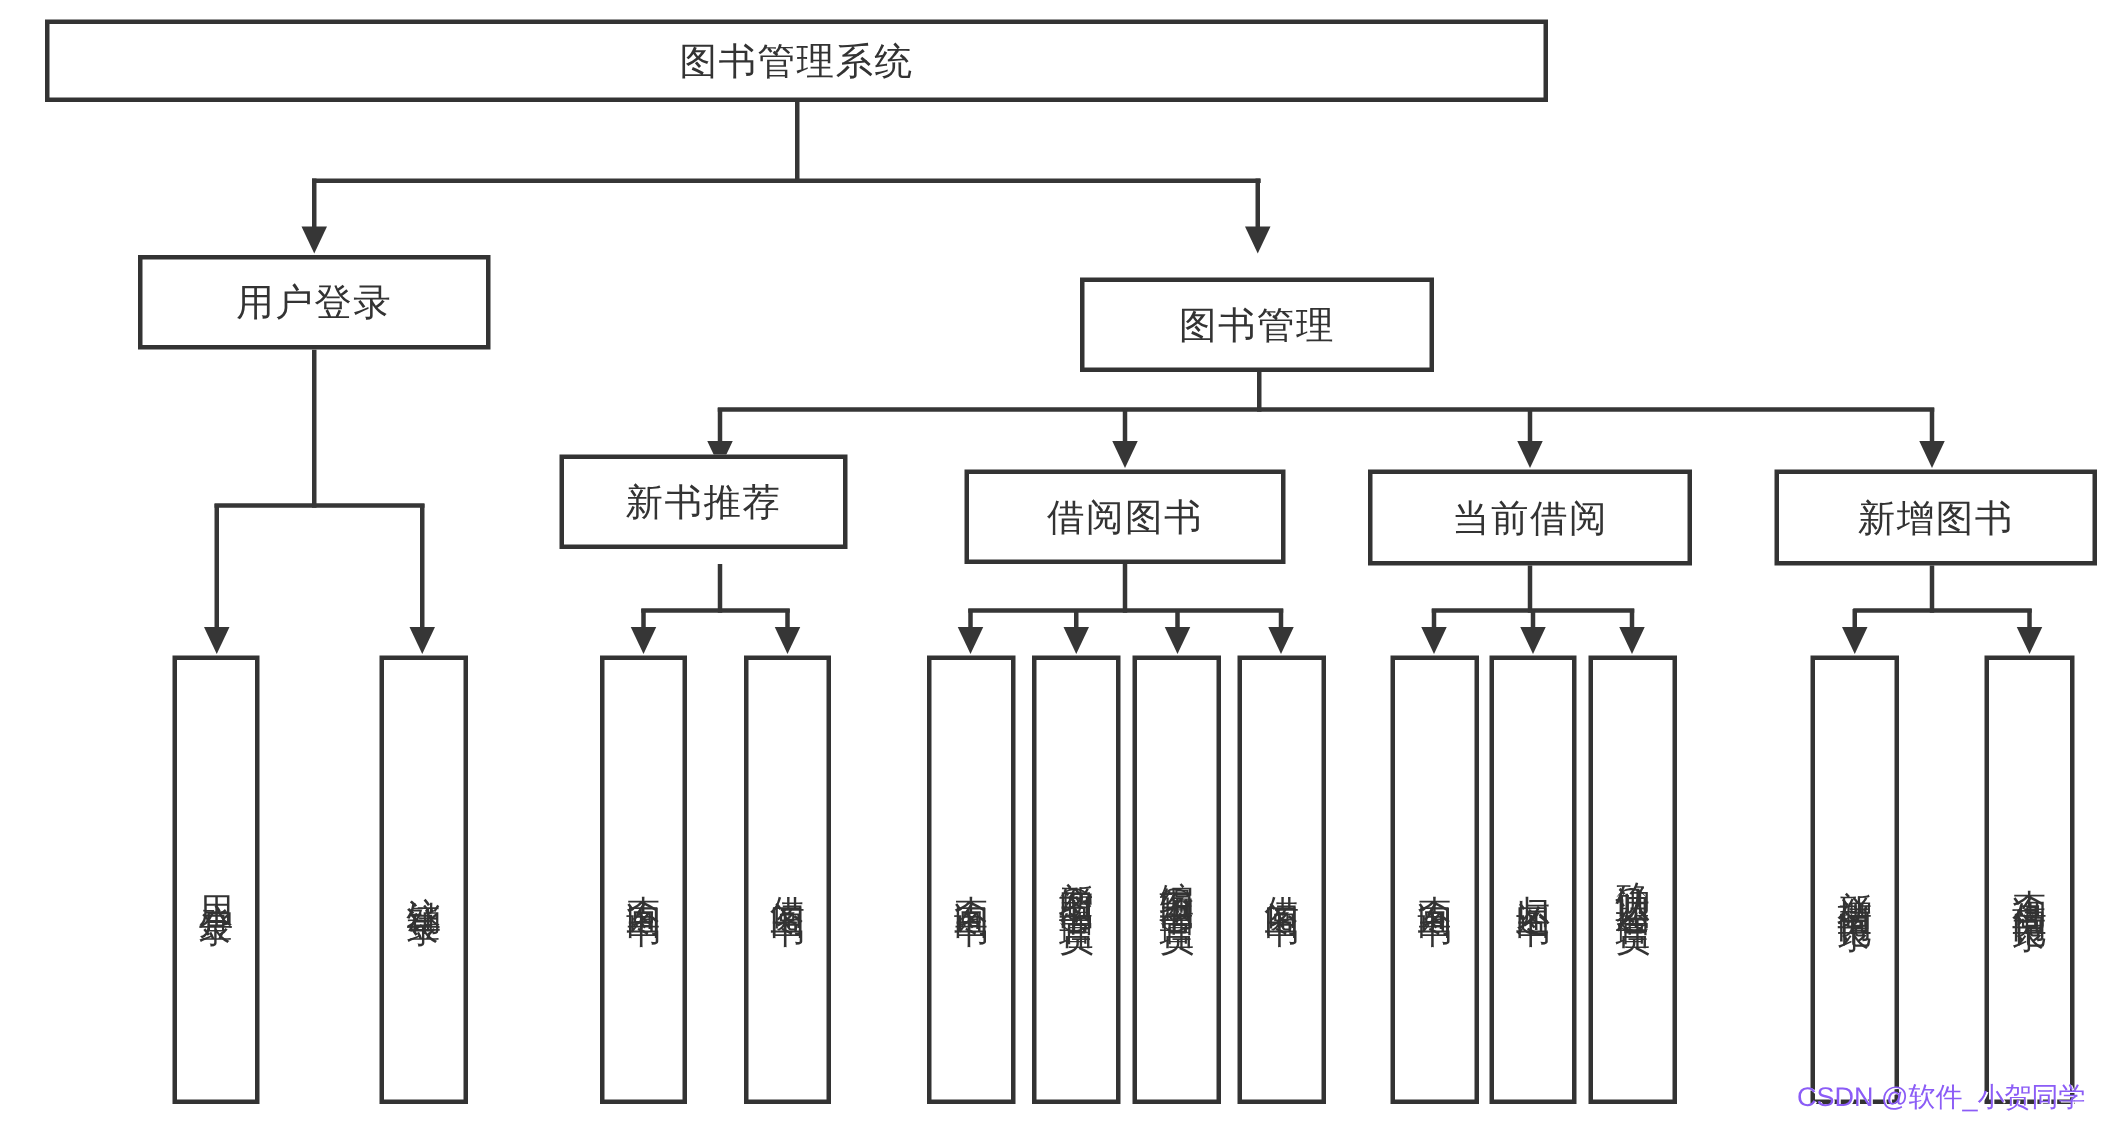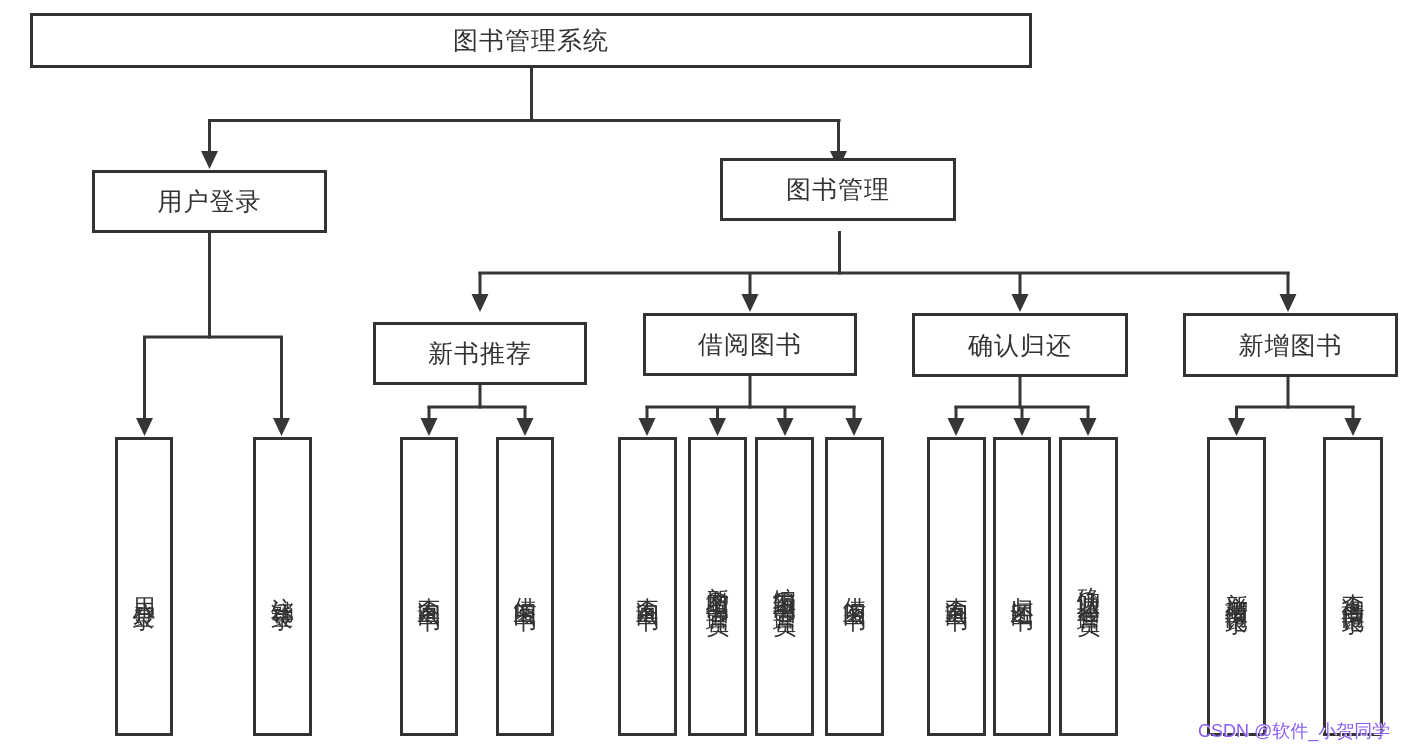--- a/index.html
+++ b/index.html
@@ -95,32 +95,32 @@
     </g>
   </svg>
 
   <div class="box" style="left:20px;top:13px;width:1002px;height:55px">
     <span>图书管理系统</span>
   </div>
 
   <div class="box" style="left:82px;top:170px;width:235px;height:63px">
     <span>用户登录</span>
   </div>
-  <div class="box" style="left:710px;top:158px;width:236px;height:63px">
+  <div class="box" style="left:710px;top:185px;width:236px;height:63px">
     <span>图书管理</span>
   </div>
 
-  <div class="box" style="left:363px;top:322px;width:214px;height:63px">
+  <div class="box" style="left:363px;top:303px;width:192px;height:63px">
     <span>新书推荐</span>
   </div>
   <div class="box" style="left:633px;top:313px;width:214px;height:63px">
     <span>借阅图书</span>
   </div>
   <div class="box" style="left:902px;top:313px;width:216px;height:64px">
-    <span>确认归还</span>
+    <span>当前借阅</span>
   </div>
   <div class="box" style="left:1173px;top:313px;width:215px;height:64px">
     <span>新增图书</span>
   </div>
 
   <div class="box leaf" style="left:105px;top:437px;width:58px;height:299px">
     <span class="vlabel">用户登录</span>
   </div>
   <div class="box leaf" style="left:243px;top:437px;width:59px;height:299px">
     <span class="vlabel">注销登录</span>

